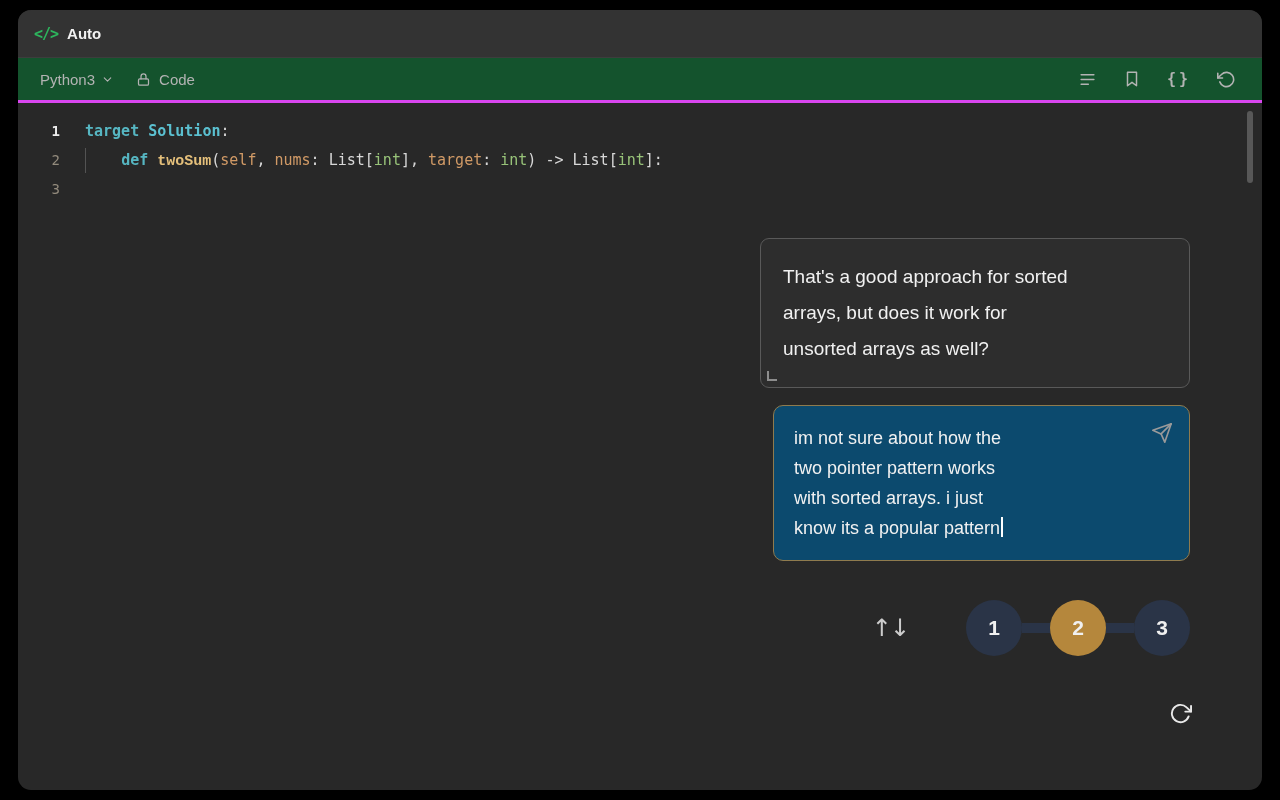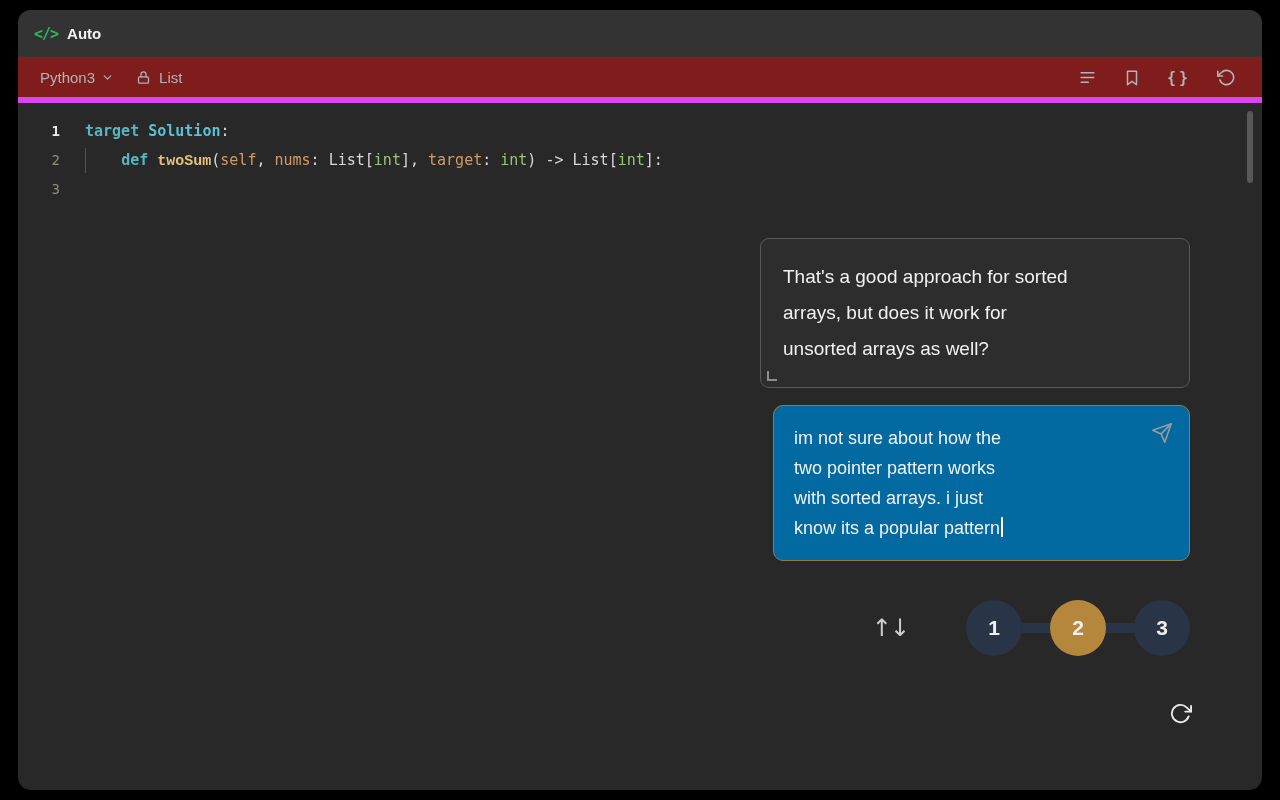--- a/index.html
+++ b/index.html
@@ -10,21 +10,21 @@
                 background:#282828; border-radius:13px; overflow:hidden; }
 
   
   .header { height:48px; background:#333333; border-bottom:1px solid #3d3d3d;
             display:flex; align-items:center; padding-left:16px; }
   .code-glyph { color:var(--accent-green); font-family:"DejaVu Sans Mono", monospace;
                 font-weight:bold; font-size:15px; letter-spacing:-1px; }
   .header-title { color:#f2f2f2; font-size:15px; font-weight:bold; margin-left:9px; }
 
   
-  .toolbar { height:45px; background:#7f1d1d; border-bottom:6px solid #d946ef;
+  .toolbar { height:45px; background:#14532d; border-bottom:3px solid #d946ef;
              display:flex; align-items:center; padding:0 26px 0 22px; }
   .lang-select { display:flex; align-items:center; gap:6px; color:#b3b3b3; font-size:15px; cursor:pointer; }
   .autosave { display:flex; align-items:center; gap:8px; color:#b3b3b3; font-size:15px; margin-left:22px; }
   .toolbar-right { margin-left:auto; display:flex; align-items:center; gap:26px; color:#b3b3b3; }
   .tb-icon { display:flex; align-items:center; justify-content:center; cursor:pointer; }
   .braces-glyph { font-family:"DejaVu Sans Mono", monospace; font-size:15px; letter-spacing:3px;
                   color:#b3b3b3; font-weight:bold; }
   svg.icon { stroke:#b3b3b3; fill:none; stroke-width:2; stroke-linecap:round; stroke-linejoin:round; }
 
   
@@ -47,21 +47,21 @@
 
   
   .bubble { position:absolute; top:228px; right:72px; width:430px; min-height:150px;
             background:#2d2d2d; border:1px solid #595959; border-radius:9px;
             padding:20px 22px; color:#f1f1f1; font-size:19px; line-height:36px; }
   .bubble-text { white-space:pre-line; }
   .corner-mark { position:absolute; left:6px; bottom:6px; width:10px; height:10px;
                  border-left:2px solid #8d8d8d; border-bottom:2px solid #8d8d8d; }
 
   .chat-input { position:absolute; top:395px; right:72px; width:417px; min-height:152px;
-                background:#0369a1; border:1px solid var(--input-border); border-radius:10px;
+                background:#0c4a6e; border:1px solid var(--input-border); border-radius:10px;
                 padding:17px 54px 17px 20px; color:#f1f1f1; font-size:18px; line-height:30px;
                 cursor:text; }
   .chat-input-text { white-space:pre-line; }
   .caret { display:inline-block; width:2px; height:20px; background:#ffffff;
            vertical-align:-3px; margin-left:1px; }
   .send-btn { position:absolute; top:16px; right:16px; cursor:pointer; }
   .send-btn svg { stroke:#9a9a9a; fill:none; stroke-width:1.8; stroke-linecap:round; stroke-linejoin:round; }
 
   
   .pagination { position:absolute; top:590px; right:72px; display:flex; align-items:center; }
@@ -92,21 +92,21 @@
       <span>Python3</span>
       <svg class="icon" width="13" height="13" viewBox="0 0 24 24">
           <polyline points="6 9 12 15 18 9"></polyline>
         </svg>
     </div>
     <div class="autosave">
       <svg class="icon" width="15" height="15" viewBox="0 0 24 24">
           <rect x="4" y="11" width="16" height="10" rx="2"></rect>
           <path d="M8 11V7a4 4 0 0 1 8 0v4"></path>
         </svg>
-      <span>List</span>
+      <span>Code</span>
     </div>
     <div class="toolbar-right">
       <span class="tb-icon">
         <svg class="icon" width="19" height="19" viewBox="0 0 24 24">
             <line x1="4" y1="6" x2="20" y2="6"></line>
             <line x1="4" y1="12" x2="20" y2="12"></line>
             <line x1="4" y1="18" x2="13" y2="18"></line>
           </svg>
       </span>
       <span class="tb-icon">

